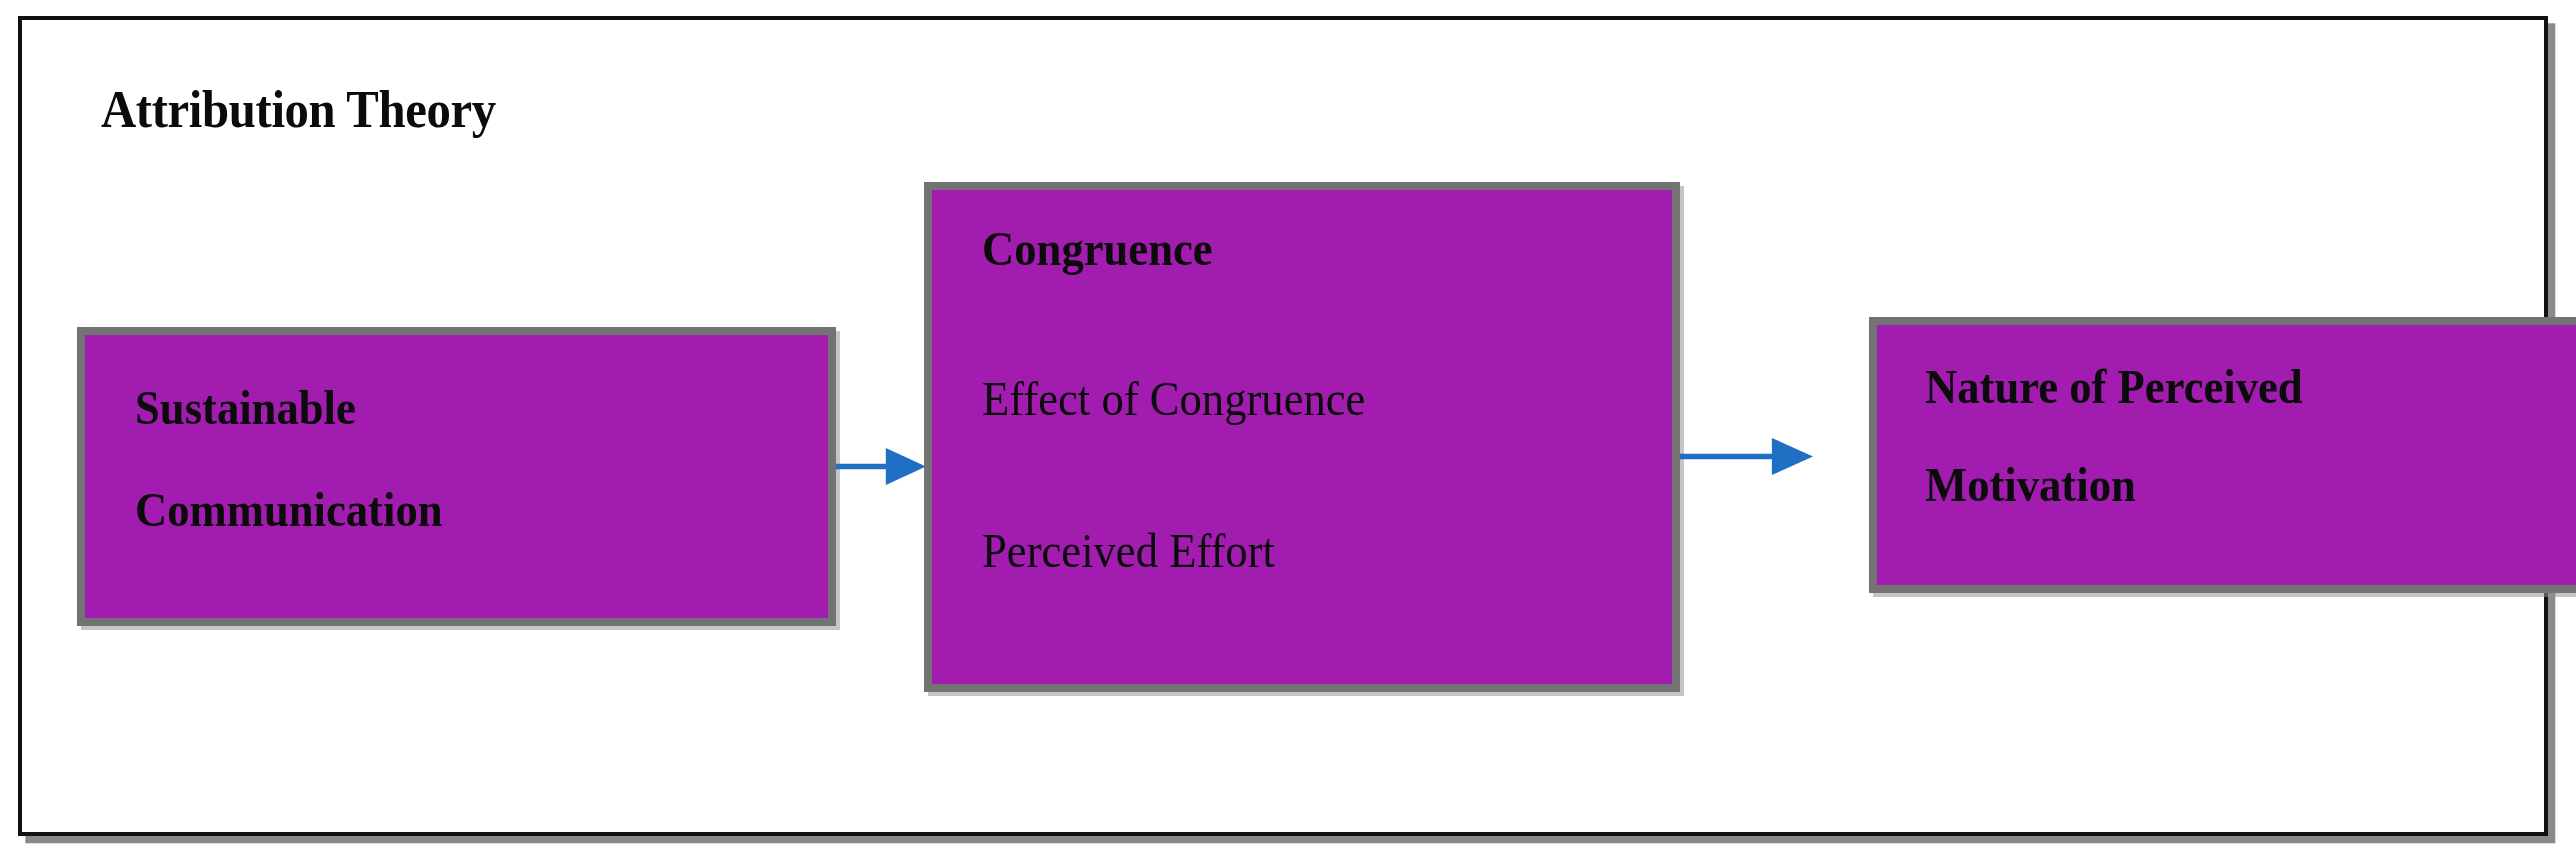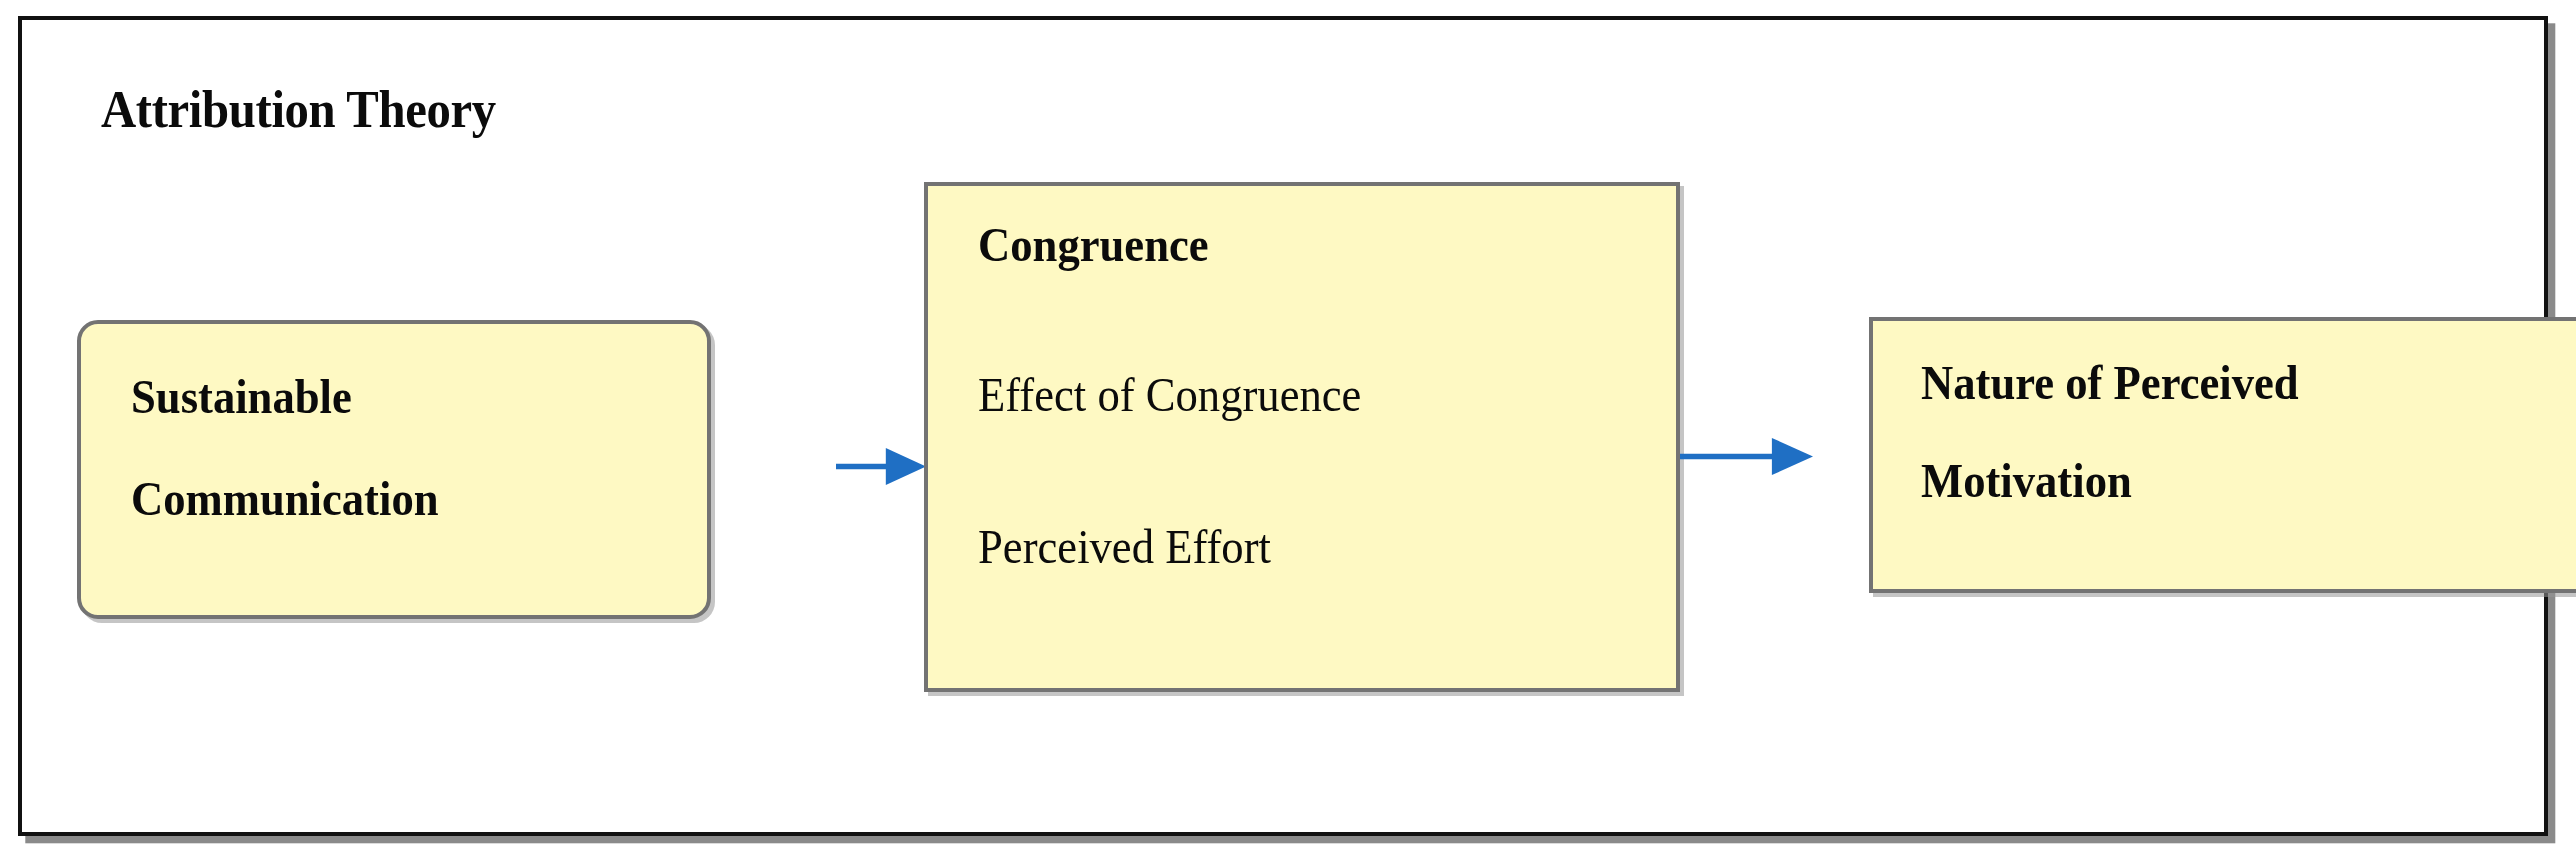--- a/index.html
+++ b/index.html
@@ -42,40 +42,39 @@
     line-height: 1;
     white-space: nowrap;
     transform: scaleX(0.92);
     transform-origin: left center;
   }
 
   
   .node-box {
     position: absolute;
     box-sizing: border-box;
-    border: 4px solid #737373;
-    background: #fef9c3;
+    border: 8px solid #737373;
+    background: #a21caf;
     box-shadow: 4px 4px 0 0 rgba(150,150,150,0.55);
   }
   .node-line {
     color: #0b0b0b;
     white-space: nowrap;
     transform: scaleX(0.93);
     transform-origin: left center;
   }
   .node-line.bold { font-weight: 700; }
   .node-line.regular { font-weight: 400; }
 
   
   #node-sustainable-communication {
     left: 55px;
-    top: 300px;
-    width: 634px;
+    top: 307px;
+    width: 759px;
     height: 299px;
-    border-radius: 21px;
   }
   #node-sustainable-communication .node-line {
     position: absolute;
     left: 50px;
     font-size: 48px;
   }
   #sc-line-1 { top: 45px; }
   #sc-line-2 { top: 147px; }
 
   

